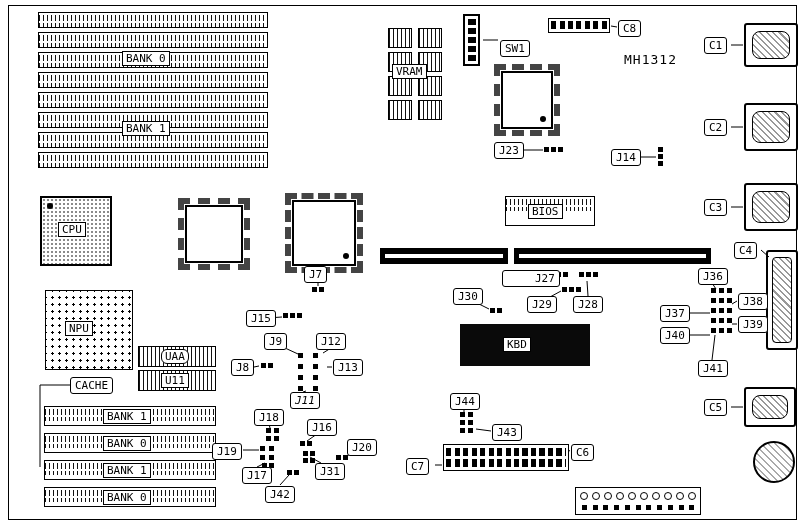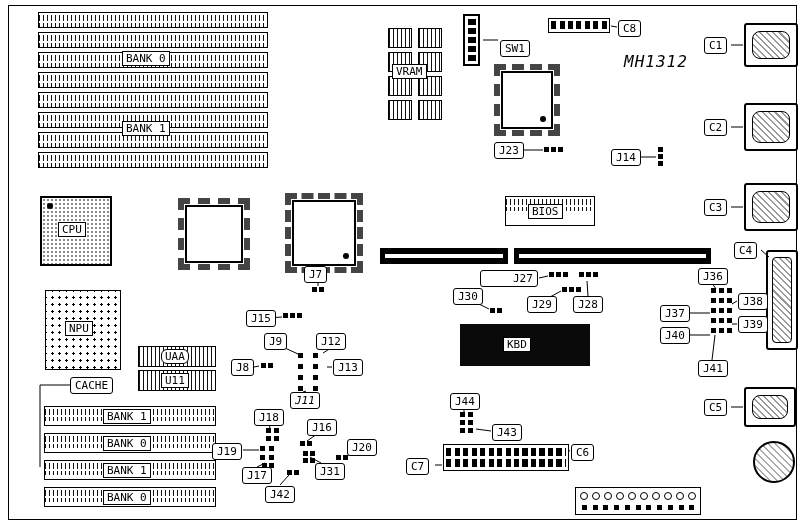--- a/index.html
+++ b/index.html
@@ -6,21 +6,21 @@
   html,body { background:#fff; }
   body { font-family: "DejaVu Sans Mono", "Liberation Mono", monospace; }
   .board { position:relative; width:806px; height:527px; background:#fff; overflow:hidden; }
   .frame { position:absolute; left:8px; top:5px; width:789px; height:515px; border:1px solid #000; }
   .abs { position:absolute; }
 
   .callout { position:absolute; background:#fff; border:1px solid #000; border-radius:3px;
              font-size:11px; line-height:13px; padding:1px 4px; z-index:6; white-space:nowrap; text-align:center; }
   .chip-label { position:absolute; background:#fff; border:1px solid #000;
                 font-size:11px; line-height:13px; padding:0 3px; z-index:5; white-space:nowrap; }
-  .plain-text { position:absolute; font-size:16px; letter-spacing:1px;font-style:italic; }
+  .plain-text { position:absolute; font-size:13px; letter-spacing:1px; }
 
   .simm { position:absolute; border:1px solid #000; background-color:#fff;
     background-image: repeating-linear-gradient(90deg,#111 0 1px, transparent 1px 4px),
                       repeating-linear-gradient(90deg,#111 0 1px, transparent 1px 4px);
     background-repeat: repeat-x, repeat-x;
     background-size: 100% 6px, 100% 4px;
     background-position: 0 2px, 0 10px; }
   .hatch { position:absolute; border:1px solid #000;
     background-image: repeating-linear-gradient(90deg,#111 0 1px, transparent 1px 4px); }
 
@@ -93,21 +93,21 @@
     <div class="qfp-core">
       <div class="dot" style="right:5px;bottom:5px;"></div>
     </div>
   </div>
   <div class="qfp" style="left:494px;top:64px;width:66px;height:72px;">
     <div class="qfp-core">
       <div class="dot" style="right:5px;bottom:5px;"></div>
     </div>
   </div>
 
-  <div class="npu" style="left:45px;top:290px;width:76px;height:80px;">
+  <div class="npu" style="left:45px;top:290px;width:88px;height:80px;">
     <div class="chip-label" style="left:19px;top:30px;">NPU</div>
   </div>
 
   <div class="hatch" style="left:138px;top:346px;width:78px;height:21px;">
     <div class="chip-label" style="left:22px;top:2px;border-radius:6px;">UAA</div>
   </div>
   <div class="hatch" style="left:138px;top:370px;width:78px;height:21px;">
     <div class="chip-label" style="left:22px;top:2px;">U11</div>
   </div>
 
@@ -370,21 +370,21 @@
   <div class="callout" style="left:618px;top:20px;">C8</div>
   <div class="callout" style="left:704px;top:37px;">C1</div>
   <div class="callout" style="left:704px;top:119px;">C2</div>
   <div class="callout" style="left:704px;top:199px;">C3</div>
   <div class="callout" style="left:734px;top:242px;">C4</div>
   <div class="callout" style="left:704px;top:399px;">C5</div>
   <div class="callout" style="left:494px;top:142px;">J23</div>
   <div class="callout" style="left:611px;top:149px;">J14</div>
   <div class="callout" style="left:304px;top:266px;">J7</div>
   <div class="callout" style="left:246px;top:310px;">J15</div>
-  <div class="callout" style="left:480px;top:270px;padding-left:32px;">J27</div>
+  <div class="callout" style="left:502px;top:270px;padding-left:32px;">J27</div>
   <div class="callout" style="left:453px;top:288px;">J30</div>
   <div class="callout" style="left:527px;top:296px;">J29</div>
   <div class="callout" style="left:573px;top:296px;">J28</div>
   <div class="callout" style="left:698px;top:268px;">J36</div>
   <div class="callout" style="left:660px;top:305px;">J37</div>
   <div class="callout" style="left:738px;top:293px;">J38</div>
   <div class="callout" style="left:738px;top:316px;">J39</div>
   <div class="callout" style="left:660px;top:327px;">J40</div>
   <div class="callout" style="left:698px;top:360px;">J41</div>
   <div class="callout" style="left:264px;top:333px;">J9</div>

